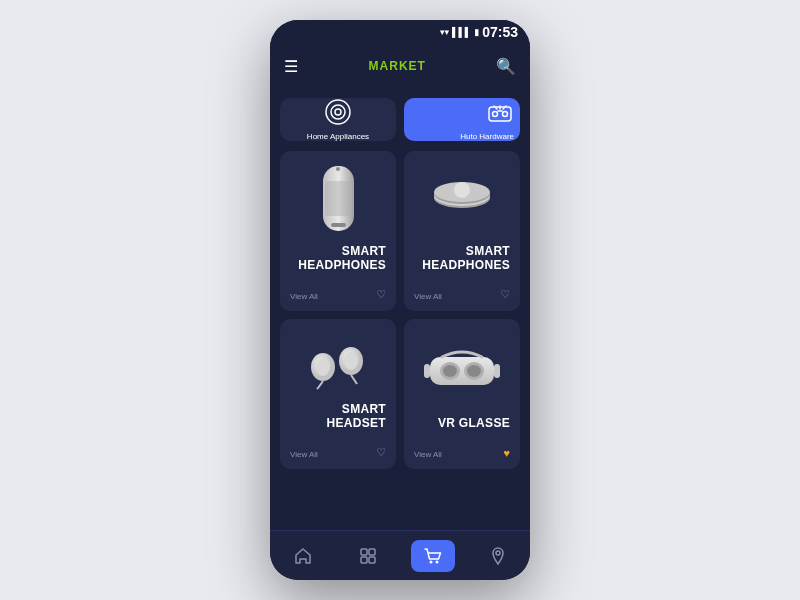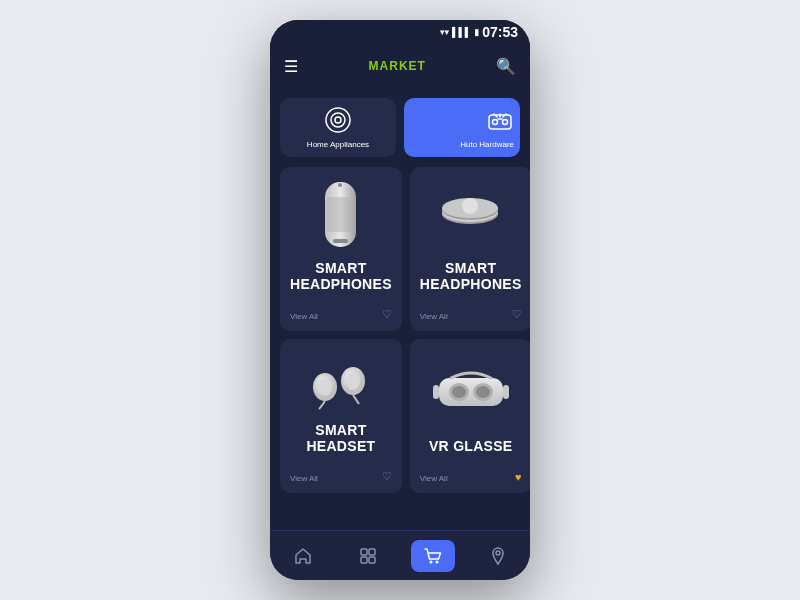--- a/index.html
+++ b/index.html
@@ -77,21 +77,21 @@
     
     .categories {
       display: flex;
       gap: 8px;
       margin-bottom: 10px;
     }
     .category-item {
       flex: 1;
       background: #252b4a;
       border-radius: 10px;
-      padding: 8px 6px;
+      padding: 0 6px;
       display: flex;
       flex-direction: column;
       align-items: center;
       gap: 6px;
       cursor: pointer;
     }
     .category-item.active {
       background: #4a6cf7;
       align-items: flex-end;
     }
@@ -122,23 +122,23 @@
     .product-image-area {
       flex: 1;
       display: flex;
       align-items: center;
       justify-content: center;
       width: 100%;
       margin-bottom: 8px;
     }
     .product-name {
       color: white;
-      font-size: 14px;
+      font-size: 12px;
       font-weight: 700;
-      text-align: center;
+      text-align: right;
       width: 100%;
       letter-spacing: 0.3px;
     }
     .product-view-all {
       color: #8890b0;
       font-size: 8px;
       text-align: left;
       width: 100%;
       margin-top: 20px;
     }

